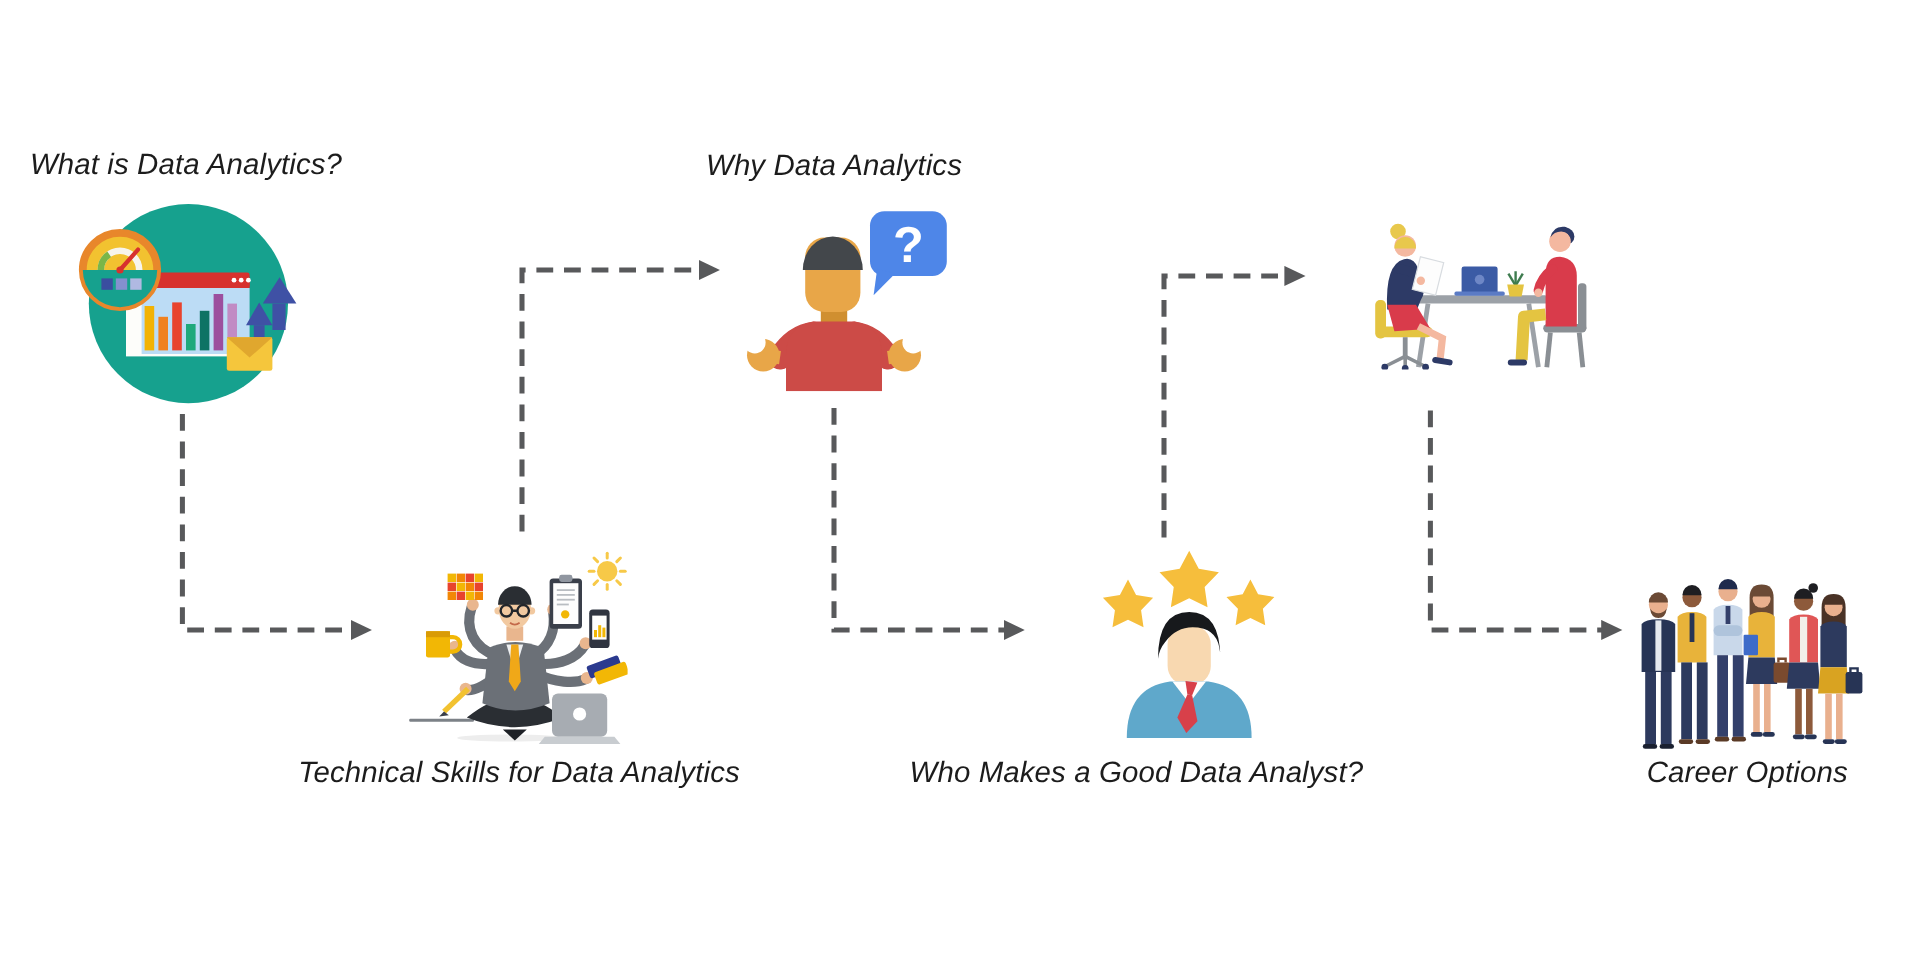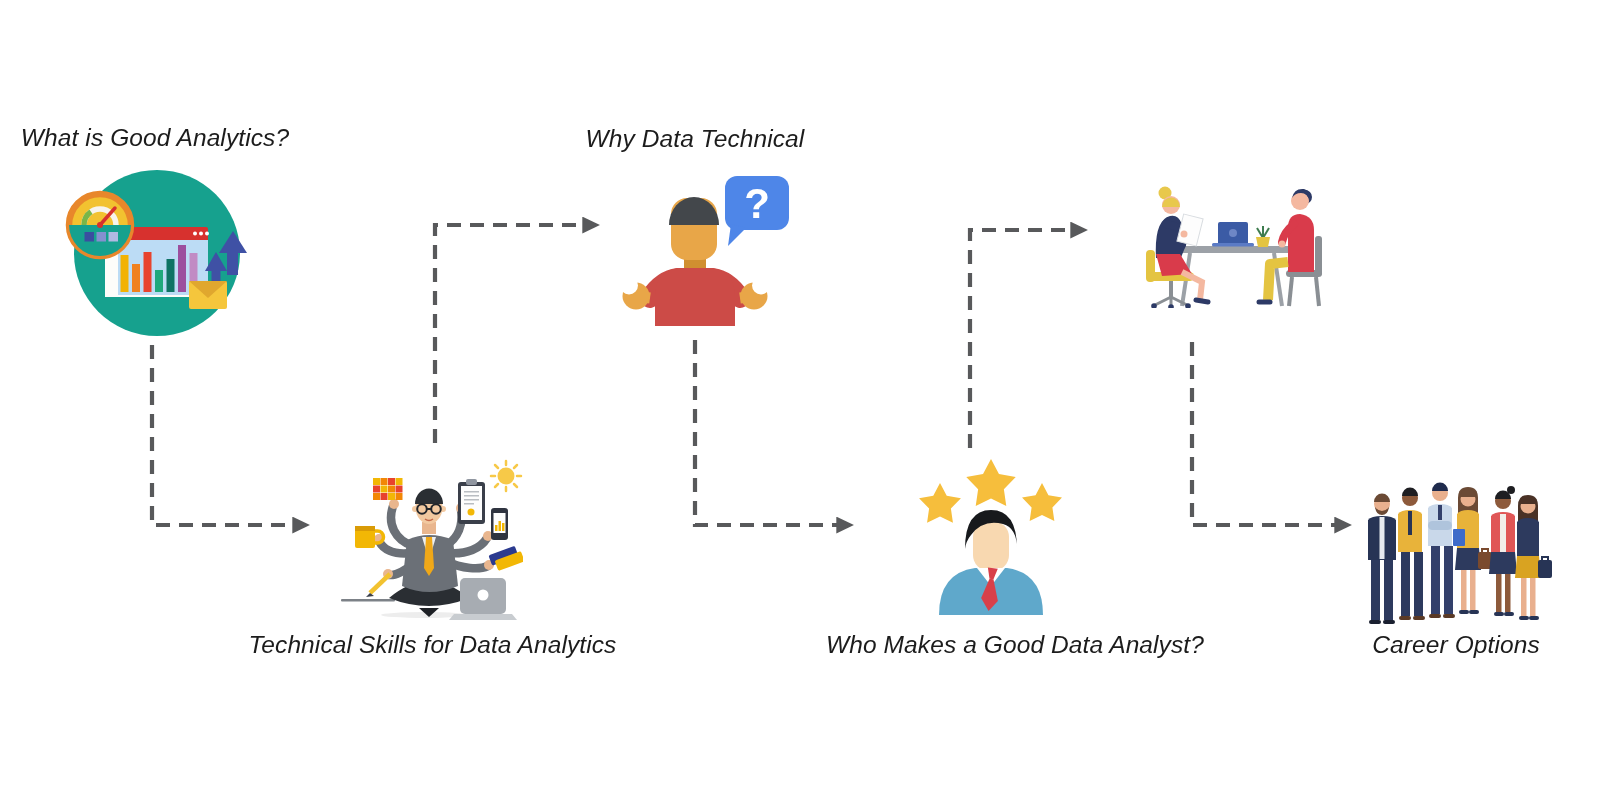--- a/index.html
+++ b/index.html
@@ -26,24 +26,24 @@
         <path d="M0,0 L4.2,2 L0,4 z" class="ah"></path>
       </marker>
     </defs>
     <path class="conn" d="M152 345 V525 H294" marker-end="url(#ah)"></path>
     <path class="conn" d="M435 443 V225 H584" marker-end="url(#ah)"></path>
     <path class="conn" d="M695 340 V525 H838" marker-end="url(#ah)"></path>
     <path class="conn" d="M970 448 V230 H1072" marker-end="url(#ah)"></path>
     <path class="conn" d="M1192 342 V525 H1336" marker-end="url(#ah)"></path>
   </svg>
 
-  <div class="label" style="left:10px;top:124px;width:290px">What is Good Analytics?</div>
+  <div class="label" style="left:10px;top:124px;width:290px">What is Data Analytics?</div>
   <div class="label" style="left:235px;top:631px;width:395px">Technical Skills for Data Analytics</div>
-  <div class="label" style="left:545px;top:125px;width:300px">Why Data Technical</div>
-  <div class="label" style="left:820px;top:631px;width:390px">Who Makes a Good Data Analyst?</div>
+  <div class="label" style="left:545px;top:125px;width:300px">Why Data Analytics</div>
+  <div class="label" style="left:752px;top:631px;width:390px">Who Makes a Good Data Analyst?</div>
   <div class="label" style="left:1306px;top:631px;width:300px">Career Options</div>
 
   <svg class="illus" style="left:62px;top:165px" width="190" height="185" viewBox="0 0 190 185">
     <circle cx="95" cy="88" r="83" class="fill-teal"></circle>
     <g>
       <rect x="43" y="68" width="95" height="64" fill="#FDFDFA"></rect>
       <rect x="56" y="62" width="90" height="13" rx="2" fill="#D7312E"></rect>
       <rect x="56" y="70" width="90" height="5" fill="#D7312E"></rect>
       <circle cx="133" cy="68.5" r="2" fill="#fff"></circle>
         <circle cx="139" cy="68.5" r="2" fill="#fff"></circle>

